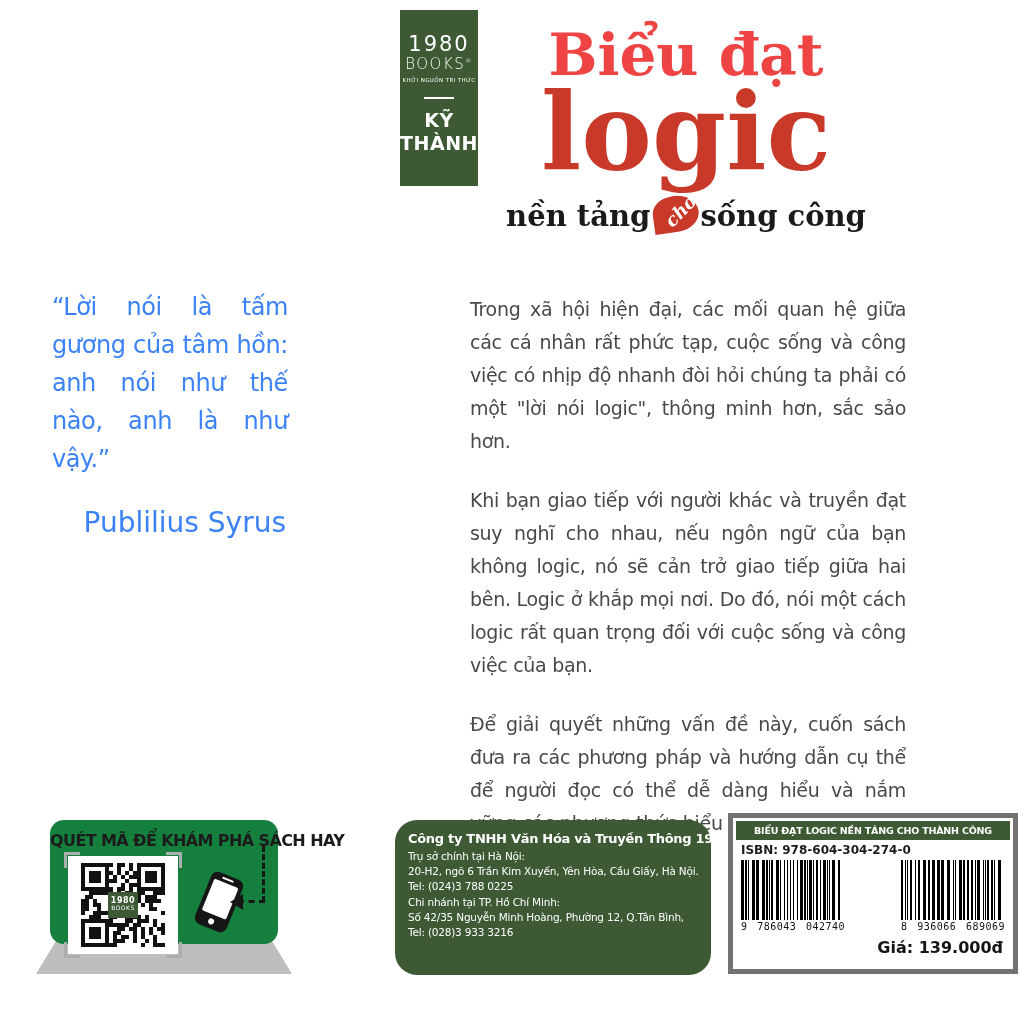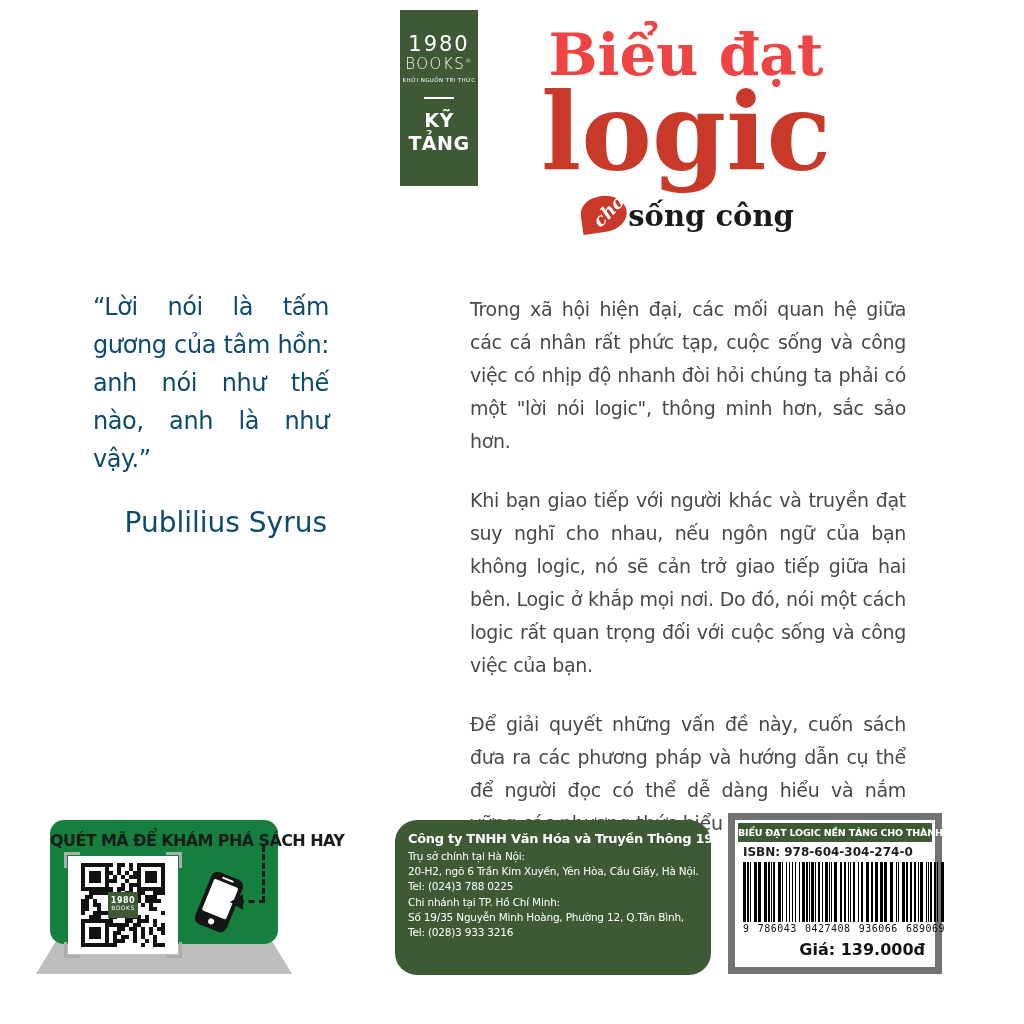--- a/index.html
+++ b/index.html
@@ -24,21 +24,21 @@
     font-size:106px; line-height:0.92; margin-top:-6px; }
   .subtitle { font-family:"DejaVu Serif",serif; font-weight:bold; color:#1a1a1a;
     font-size:29px; margin-top:10px; white-space:nowrap; }
   .bubble { display:inline-block; position:relative; width:46px; height:36px; margin:0 2px;
     background:#c8392a; border-radius:55% 60% 60% 0; transform:rotate(-8deg) translateY(6px); }
   .bubble-text { position:absolute; left:10px; top:5px; color:#fff;
     font-family:"DejaVu Serif",serif; font-style:italic; font-weight:bold; font-size:18px;
     transform:rotate(-38deg); }
 
   
-  .quote-col { position:absolute; left:52px; top:288px; width:236px; color:#0c4a6e;margin-left:41px; }
+  .quote-col { position:absolute; left:52px; top:288px; width:236px; color:#3b82f6; }
   .quote { font-size:24px; letter-spacing:-0.4px; line-height:38px; text-align:justify; }
   .author { margin-top:28px; font-size:28px; text-align:right; padding-right:2px; }
 
   
   .desc-col { position:absolute; left:470px; top:293px; width:436px; color:#484848; }
   .desc-col p { font-size:19px; letter-spacing:-0.3px; line-height:33px;
     text-align:justify; margin-bottom:26px; }
 
   
   .qr-banner { position:absolute; left:50px; top:820px; width:228px; height:124px; }
@@ -76,22 +76,22 @@
     border:8px solid transparent; border-right:13px solid #161616; }
 
   
   .publisher-box { position:absolute; left:395px; top:820px; width:316px; height:155px;
     background:#3d5a35; border-radius:22px; color:#fff; padding:11px 13px; }
   .pub-company { font-size:13px; font-weight:bold; letter-spacing:-0.3px;
     white-space:nowrap; margin-bottom:3px; }
   .pub-line { font-size:10.5px; letter-spacing:-0.2px; line-height:15.2px; white-space:nowrap; }
 
   
-  .barcode-box { position:absolute; left:728px; top:813px; width:214px; height:161px;
-    background:#fff; border:7px solid #737373; }
+  .barcode-box { position:absolute; left:728px; top:813px; width:290px; height:161px;
+    background:#fff; border:5px solid #737373; }
   .bc-header { margin:3px; background:#3d5a35; color:#fff; text-align:center;
     font-size:9.5px; font-weight:bold; letter-spacing:-0.2px; padding:4px 0; white-space:nowrap; }
   .bc-isbn { font-size:12px; font-weight:600; color:#1c1c1c; margin:3px 0 3px 8px; }
   .bc-row { display:flex; justify-content:space-between; padding:0 8px; }
   .bc { width:104px; }
   .barcode-bars { height:60px; font-size:0; white-space:nowrap; overflow:hidden; }
   .barcode-bars i { display:inline-block; height:100%; background:#000; }
   .bc-nums { display:flex; justify-content:space-between; font-size:10px;
     font-family:"DejaVu Sans Mono",monospace; color:#111; margin-top:1px; letter-spacing:0.5px; }
   .bc-price { text-align:right; font-size:16px; font-weight:600; color:#141414;
@@ -104,29 +104,29 @@
 
   <div class="logo-box">
     <div class="logo-1980">1980</div>
     <div class="logo-books">
       <span>BOOKS</span><span class="reg">®</span>
     </div>
     <div class="logo-tagline">KHỞI NGUỒN TRI THỨC</div>
     <div class="logo-divider"></div>
     <div class="logo-category">
       <div>KỸ</div>
-      <div>TẢNG</div>
+      <div>THÀNH</div>
     </div>
   </div>
 
   <div class="title-block">
     <div class="title-line1">Biểu đạt</div>
     <div class="title-line2">logic</div>
     <div class="subtitle">
-      <span class="bubble"><span class="bubble-text">cho</span></span><span>sống công</span>
+      <span>nền tảng</span><span class="bubble"><span class="bubble-text">cho</span></span><span>sống công</span>
     </div>
   </div>
 
   <div class="quote-col">
     <p class="quote">“Lời nói là tấm gương của tâm hồn: anh nói như thế nào, anh là như vậy.”</p>
     <div class="author">Publilius Syrus</div>
   </div>
 
   <div class="desc-col">
     <p>Trong xã hội hiện đại, các mối quan hệ giữa các cá nhân rất phức tạp, cuộc sống và công việc có nhịp độ nhanh đòi hỏi chúng ta phải có một "lời nói logic", thông minh hơn, sắc sảo hơn.</p>
@@ -601,21 +601,21 @@
       <div class="arrowhead"></div>
     </div>
   </div>
 
   <div class="publisher-box">
     <div class="pub-company">Công ty TNHH Văn Hóa và Truyền Thông 1980 Books</div>
     <div class="pub-line">Trụ sở chính tại Hà Nội:</div>
     <div class="pub-line"> 20-H2, ngõ 6 Trần Kim Xuyến, Yên Hòa, Cầu Giấy, Hà Nội.</div>
     <div class="pub-line">Tel: (024)3 788 0225</div>
     <div class="pub-line">Chi nhánh tại TP. Hồ Chí Minh:</div>
-    <div class="pub-line">Số 19/35 Nguyễn Minh Hoàng, Phường 12, Q.Tân Bình,</div>
+    <div class="pub-line">Số 42/35 Nguyễn Minh Hoàng, Phường 12, Q.Tân Bình,</div>
     <div class="pub-line">Tel: (028)3 933 3216</div>
   </div>
 
   <div class="barcode-box">
     <div class="bc-header">BIỂU ĐẠT LOGIC NỀN TẢNG CHO THÀNH CÔNG</div>
     <div class="bc-isbn">ISBN: 978-604-304-274-0</div>
     <div class="bc-row">
       <div class="bc">
         <div class="barcode-bars"><i style="width: 3px; margin-right: 1px;"></i><i style="width: 2px; margin-right: 1px;"></i><i style="width: 1px; margin-right: 3px;"></i><i style="width: 3px; margin-right: 1px;"></i><i style="width: 3px; margin-right: 3px;"></i><i style="width: 3px; margin-right: 1px;"></i><i style="width: 2px; margin-right: 1px;"></i><i style="width: 1px; margin-right: 1px;"></i><i style="width: 2px; margin-right: 3px;"></i><i style="width: 3px; margin-right: 1px;"></i><i style="width: 1px; margin-right: 3px;"></i><i style="width: 1px; margin-right: 2px;"></i><i style="width: 1px; margin-right: 2px;"></i><i style="width: 1px; margin-right: 2px;"></i><i style="width: 1px; margin-right: 3px;"></i><i style="width: 1px; margin-right: 2px;"></i><i style="width: 3px; margin-right: 1px;"></i><i style="width: 2px; margin-right: 1px;"></i><i style="width: 1px; margin-right: 1px;"></i><i style="width: 3px; margin-right: 1px;"></i><i style="width: 1px; margin-right: 2px;"></i><i style="width: 2px; margin-right: 2px;"></i><i style="width: 1px; margin-right: 2px;"></i><i style="width: 3px; margin-right: 1px;"></i><i style="width: 1px; margin-right: 1px;"></i><i style="width: 1px; margin-right: 2px;"></i><i style="width: 3px; margin-right: 3px;"></i><i style="width: 2px; margin-right: 2px;"></i></div>
         <div class="bc-nums">

